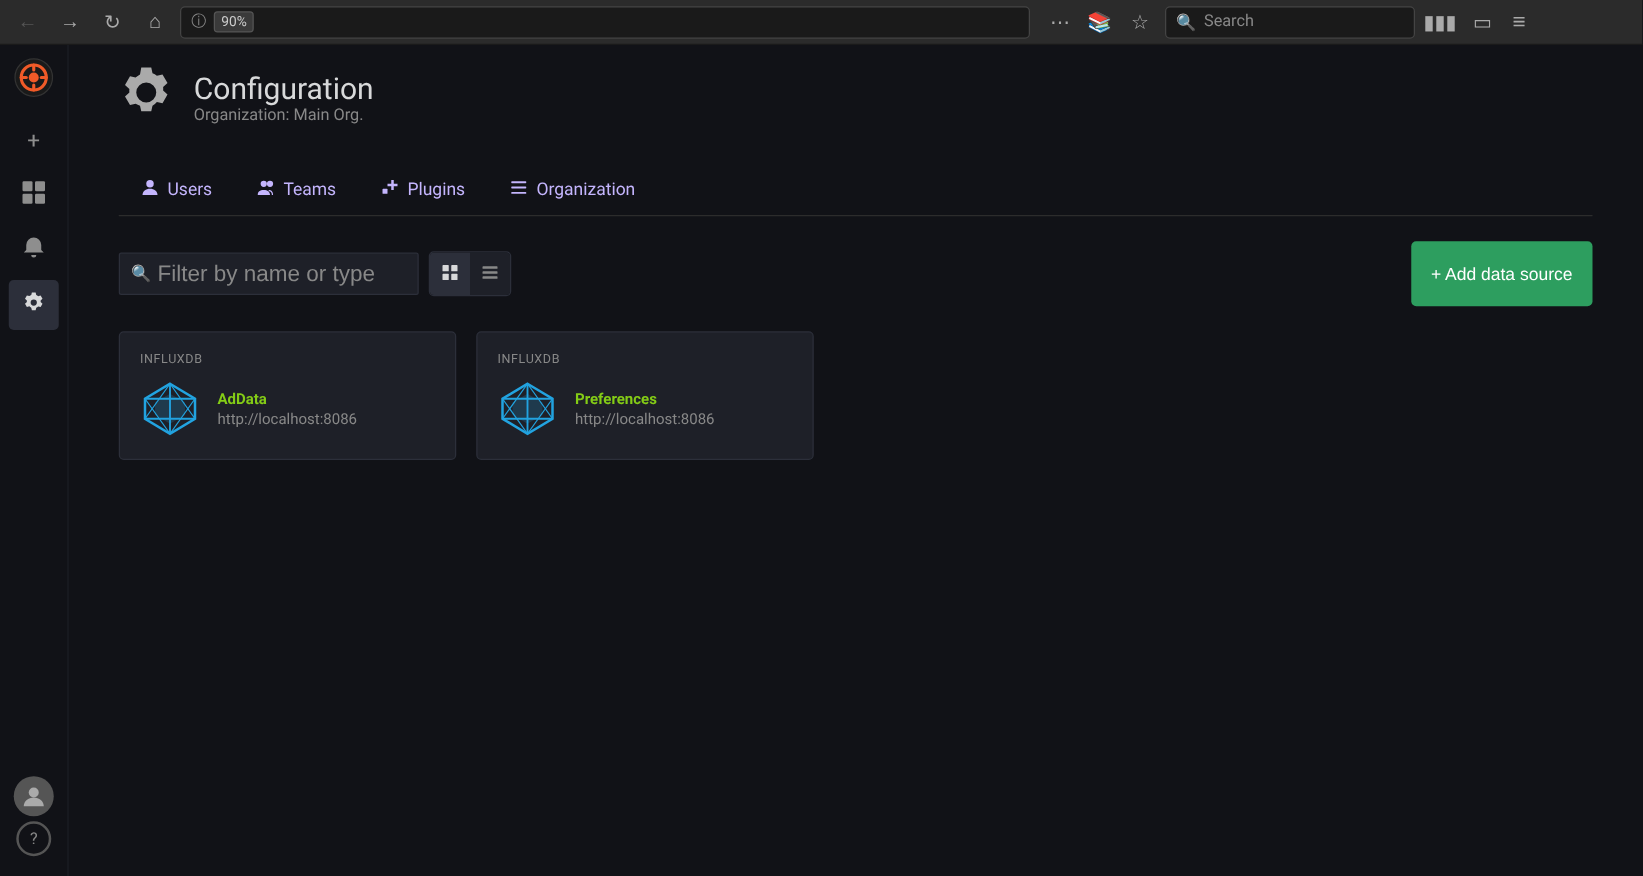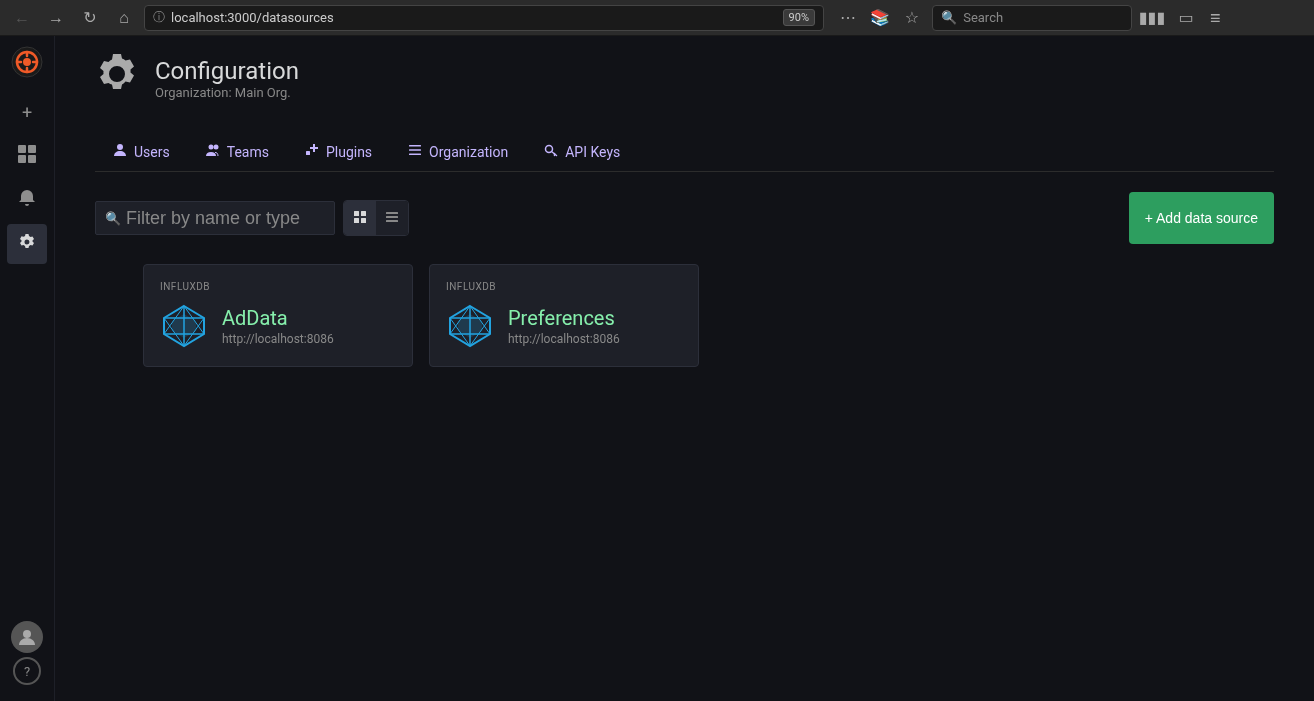--- a/index.html
+++ b/index.html
@@ -302,21 +302,20 @@
       align-items: center;
       gap: 6px;
       font-weight: 500;
     }
 
     
     .cards-grid {
       display: flex;
       flex-wrap: wrap;
       gap: 16px;
-      margin-left: 48px;
     }
     .ds-card {
       width: 270px;
       background: #1e2028;
       border: 1px solid #2c2f3a;
       border-radius: 4px;
       padding: 16px;
       cursor: pointer;
       position: relative;
       display: flex;
@@ -333,23 +332,23 @@
       display: flex;
       align-items: center;
       gap: 14px;
     }
     .ds-card-logo {
       width: 48px;
       height: 48px;
       flex-shrink: 0;
     }
     .ds-card-info h3 {
-      font-size: 20px;
-      color: #86efac;
-      font-weight: 400;
+      font-size: 12px;
+      color: #84cc16;
+      font-weight: 700;
     }
     .ds-card-info p {
       font-size: 12px;
       color: #888;
       margin-top: 2px;
     }
 
     
     .influxdb-logo svg {
       width: 48px;
@@ -360,23 +359,20 @@
 <body>
 
 <div class="browser-chrome">
   <button class="browser-nav-btn disabled">←</button>
   <button class="browser-nav-btn">→</button>
   <button class="browser-nav-btn">↻</button>
   <button class="browser-nav-btn">⌂</button>
 
   <div class="browser-address-bar">
     <span class="info-icon">ⓘ</span>
-    <span class="browser-address-text">
-      <span>localhost:3000/datasources</span>
-    </span>
     <span class="browser-zoom">90%</span>
   </div>
 
   <div class="browser-menu-btns">
     <button class="browser-menu-btn">⋯</button>
     <button class="browser-menu-btn">📚</button>
     <button class="browser-menu-btn">☆</button>
   </div>
 
   <div class="browser-search-bar">
@@ -492,30 +488,20 @@
       </div>
       <div class="tab">
         <span>
           <svg width="14" height="14" viewBox="0 0 14 14" fill="currentColor">
             <rect x="1" y="2" width="12" height="1.5" rx="0.5"></rect>
             <rect x="1" y="6.25" width="12" height="1.5" rx="0.5"></rect>
             <rect x="1" y="10.5" width="12" height="1.5" rx="0.5"></rect>
           </svg>
         </span>
         <span>Organization</span>
-      </div>
-      <div class="tab">
-        <span>
-          <svg width="14" height="14" viewBox="0 0 14 14" fill="currentColor">
-            <circle cx="5" cy="6" r="3.5" fill="none" stroke="currentColor" stroke-width="1.5"></circle>
-            <path d="M7.5 8.5l5 4" stroke="currentColor" stroke-width="1.5" stroke-linecap="round"></path>
-            <path d="M10.5 10.5v2" stroke="currentColor" stroke-width="1.5" stroke-linecap="round"></path>
-          </svg>
-        </span>
-        <span>API Keys</span>
       </div>
     </div>
 
     <div class="toolbar">
       <div class="toolbar-left">
         <div class="filter-input-wrap">
           <span class="search-icon">🔍</span>
           <input type="text" class="filter-input" placeholder="Filter by name or type" style="">
         </div>
         <div class="view-toggle">

